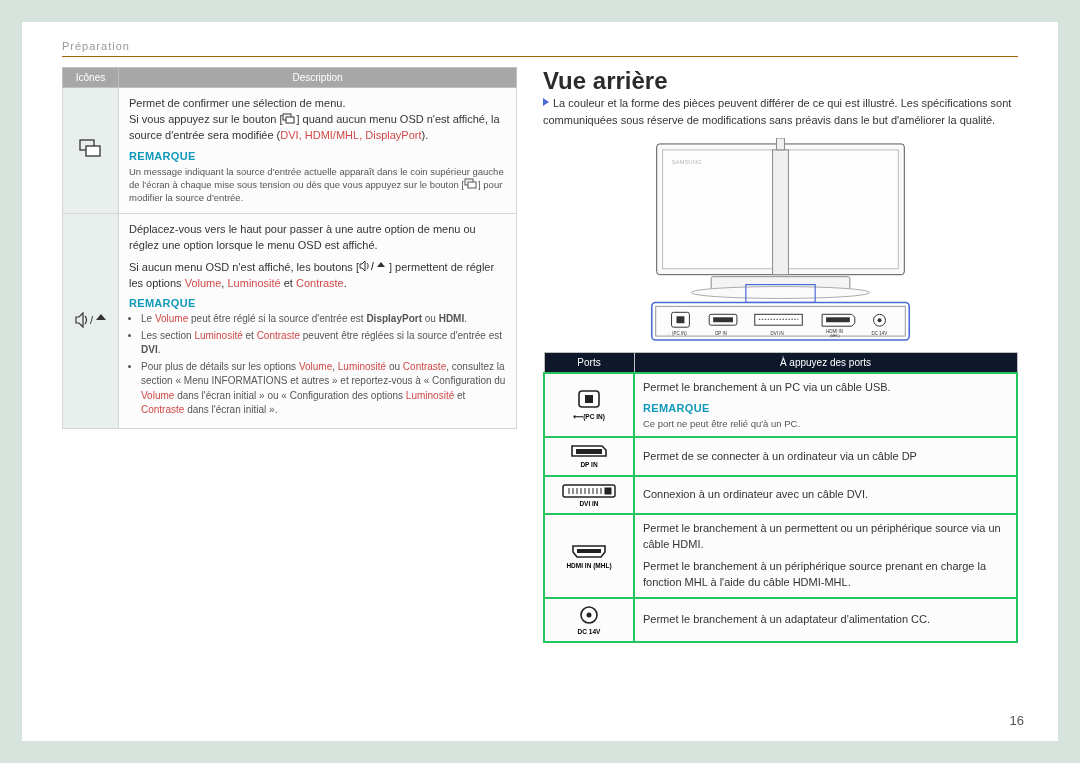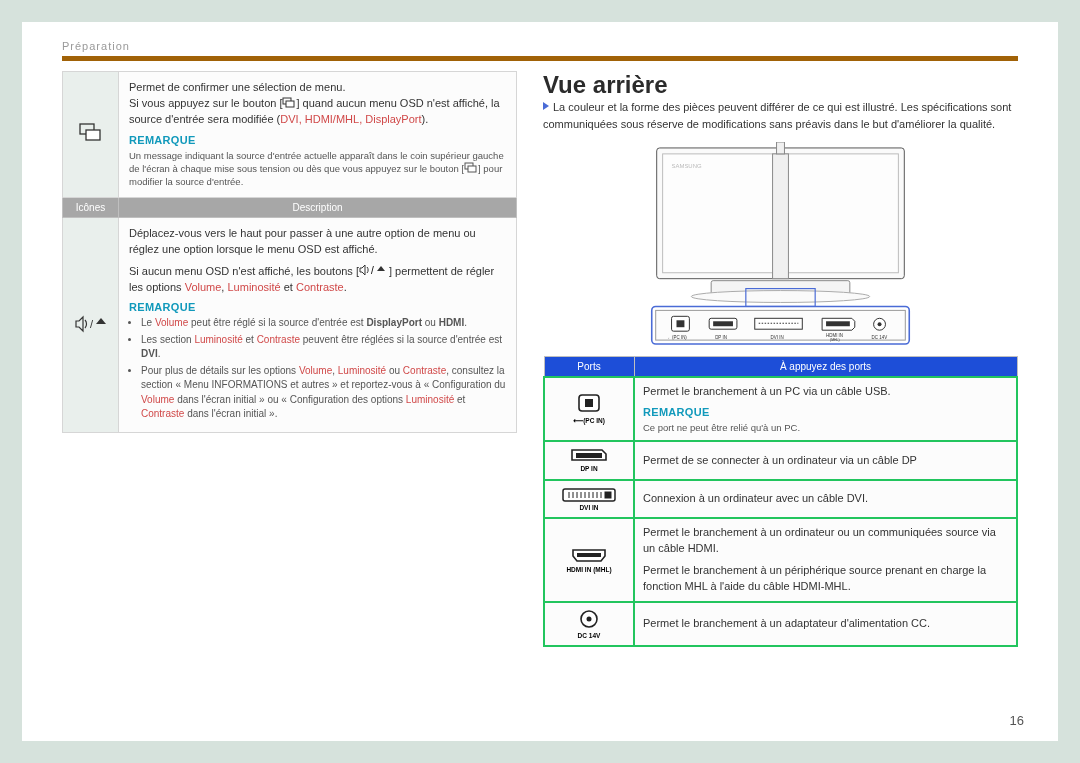--- a/index.html
+++ b/index.html
@@ -2,21 +2,21 @@
 <html><head>
 <meta charset="utf-8">
 <style>
   * { box-sizing: border-box; margin: 0; padding: 0; }
   body { font-family: Arial, Helvetica, sans-serif; background:#d6e2dc; }
   .page {
     width:1080px; height:763px; margin:0; background:#fff;
     position:relative; padding:18px 40px 14px 40px;
     border:22px solid #d6e2dc;
   }
-  .header-line { font-size:11px; color:#9a9a9a; letter-spacing:1px; padding-bottom:4px; border-bottom:5px solid #a16207; margin-bottom:10px;}
+  .header-line { font-size:11px; color:#9a9a9a; letter-spacing:1px; padding-bottom:4px; border-bottom:1px solid #a16207; margin-bottom:10px;}
   .columns { display:flex; gap:26px; }
   .col-left { width:455px; }
   .col-right { flex:1; }
 
   
   .tbl { width:100%; border-collapse:collapse; font-size:10.5px; color:#333;}
   .tbl th { background:#a7a7a7; color:#fff; font-weight:normal; font-size:10px; padding:4px 6px; text-align:center; border:1px solid #bfbfbf;}
   .tbl td { border:1px solid #d6d6d6; padding:8px 10px; vertical-align:top; background:#fcfcfc;}
   .tbl td.icon-col { width:56px; text-align:center; vertical-align:middle; background:#e9efec;}
   .remark { color:#1199bb; font-weight:bold; font-size:11px; margin:6px 0 3px 0; letter-spacing:0.3px;}
@@ -26,40 +26,44 @@
   .bullet li { font-size:10px; color:#555; line-height:1.45; margin-bottom:2px; list-style:disc;}
   .normal { font-size:11px; color:#333; line-height:1.45;}
 
   
   .h2 { font-size:24px; font-weight:bold; color:#2b2b2b; }
   .tri { display:inline-block; width:0; height:0; border-top:4px solid transparent; border-bottom:4px solid transparent; border-left:6px solid #4a6bd6; margin-right:4px; vertical-align:1px;}
   .intro { font-size:11px; color:#333; line-height:1.5; margin-bottom:10px;}
   .diagram { width:100%; height:208px; position:relative;}
   .diagram svg { width:100%; height:100%;}
   .ports-tbl { width:100%; border-collapse:collapse; font-size:10.5px; margin-top:6px;}
-  .ports-tbl th { background:#1d4ed8; color:#fff; font-weight:normal; font-size:10px; padding:4px 6px; text-align:center; border:1px solid #bfbfbf;}
+  .ports-tbl th { background:#0f172a; color:#fff; font-weight:normal; font-size:10px; padding:4px 6px; text-align:center; border:1px solid #bfbfbf;}
   .ports-tbl td { border:2px solid #22c55e; padding:6px 8px; vertical-align:middle; background:#fcfcfc;}
   .ports-tbl td.port-icon { width:90px; text-align:center; background:#fcfcfc;}
   .port-label { font-size:6.5px; font-weight:bold; line-height:1; margin-top:2px;}
   .portbox { display:inline-flex; flex-direction:column; align-items:center;}
   .page-num { position:absolute; bottom:13px; right:34px; font-size:13px; color:#555;}
   .icon-svg { display:inline-block;}
 </style>
 </head>
 <body>
 
 <div class="page">
   <div class="header-line">Préparation</div>
 
   <div class="columns">
 
     <div class="col-left">
       <table class="tbl">
         <tbody>
             <tr>
+          <th>Icônes</th>
+          <th>Description</th>
+        </tr>
+        <tr>
           <td class="icon-col">
             <svg class="icon-svg" width="26" height="22" viewBox="0 0 26 22">
               <rect x="2" y="2" width="14" height="10" fill="none" stroke="#333" stroke-width="1.3"></rect>
               <rect x="8" y="8" width="14" height="10" fill="#fff" stroke="#333" stroke-width="1.3"></rect>
               <line x1="8" y1="8" x2="16" y2="2" stroke="#333" stroke-width="0"></line>
             </svg>
           </td>
           <td>
             <div class="normal">Permet de confirmer une sélection de menu.</div>
             <div class="normal">
@@ -69,24 +73,20 @@
                   </svg><span>] quand aucun menu OSD n'est affiché, la source d'entrée sera modifiée (</span><span class="red">DVI, HDMI/MHL, DisplayPort</span><span>).</span>
             </div>
             <div class="remark">REMARQUE</div>
             <div class="small">
               <span>Un message indiquant la source d'entrée actuelle apparaît dans le coin supérieur gauche de l'écran à chaque mise sous tension ou dès que vous appuyez sur le bouton [</span><svg width="14" height="11" style="vertical-align:-1px">
                     <rect x="1" y="1" width="8" height="6" fill="none" stroke="#555"></rect>
                     <rect x="4" y="4" width="8" height="6" fill="#fff" stroke="#555"></rect>
                   </svg><span>] pour modifier la source d'entrée.</span>
             </div>
           </td>
-        </tr>
-        <tr>
-          <th>Icônes</th>
-          <th>Description</th>
         </tr>
         <tr>
           <td class="icon-col">
             <svg class="icon-svg" width="34" height="18" viewBox="0 0 34 18">
               <path d="M2 6h3l4-4v14l-4-4H2z" fill="none" stroke="#333" stroke-width="1.2"></path>
               <path d="M11 5c2 2 2 6 0 8" fill="none" stroke="#333" stroke-width="1.2"></path>
               <text x="16" y="13" font-size="11" fill="#333">/</text>
               <path d="M27 3l-5 6h10z" fill="#333"></path>
             </svg>
           </td>
@@ -222,21 +222,21 @@
           <td class="port-icon">
             <div class="portbox">
               <svg width="40" height="16">
                     <path d="M4 2h32v6l-4 5H8l-4-5z" fill="#fff" stroke="#222" stroke-width="1.6"></path>
                     <rect x="8" y="5" width="24" height="4" fill="#222"></rect>
                   </svg>
               <div class="port-label" style="line-height:1.1"><span>HDMI IN (MHL)</span></div>
             </div>
           </td>
           <td>
-            <div class="normal">Permet le branchement à un ordinateur ou un communiquées source via un câble HDMI.</div>
+            <div class="normal">Permet le branchement à un permettent ou un périphérique source via un câble HDMI.</div>
             <div class="normal" style="margin-top:6px">Permet le branchement à un périphérique source prenant en charge la fonction MHL à l'aide du câble HDMI-MHL.</div>
           </td>
         </tr>
 
         <tr>
           <td class="port-icon">
             <div class="portbox">
               <svg width="24" height="22">
                     <circle cx="12" cy="10" r="8" fill="#fff" stroke="#222" stroke-width="1.6"></circle>
                     <circle cx="12" cy="10" r="2.5" fill="#222"></circle>

